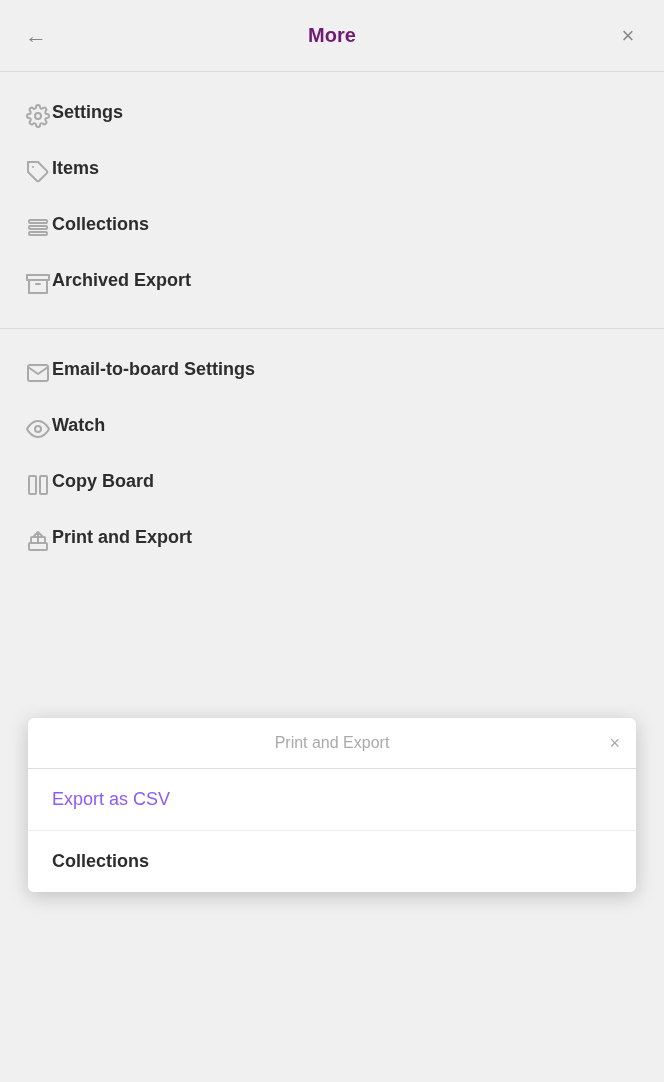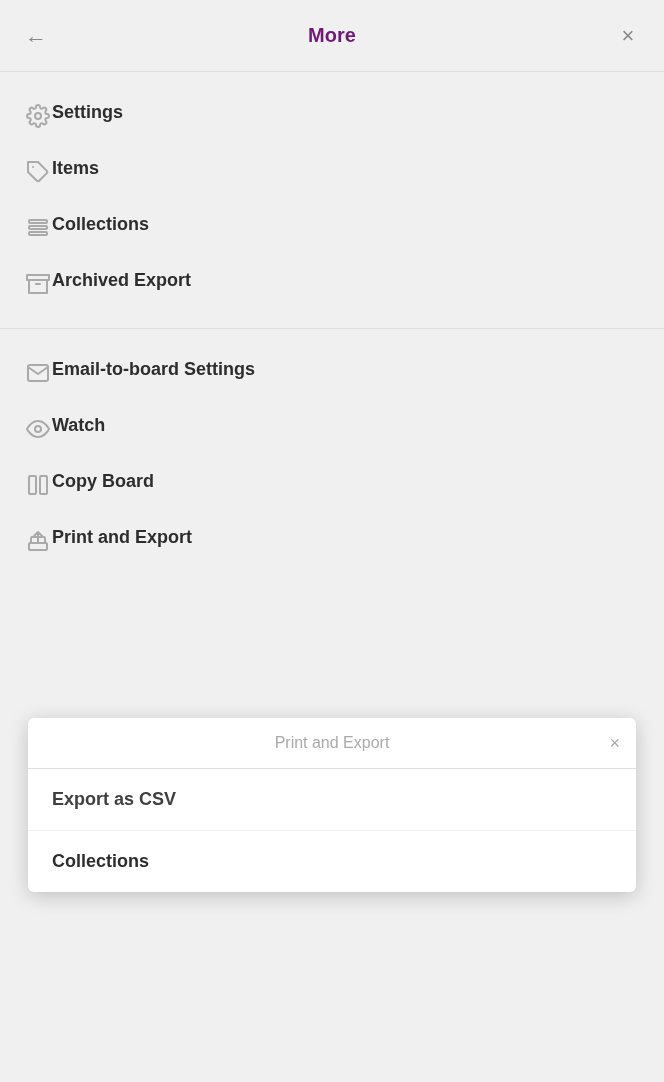--- a/index.html
+++ b/index.html
@@ -126,22 +126,22 @@
       font-size: 18px;
       color: #2d2d2d;
       font-weight: 700;
       cursor: pointer;
       border-bottom: 1px solid #f0f0f0;
     }
     .popup-item:last-child {
       border-bottom: none;
     }
     .popup-item.disabled {
-      color: #404040;
-      font-weight: 700;
+      color: #8b5cf6;
+      font-weight: 400;
       cursor: default;
     }
   </style>
 </head>
 <body>
 
 <div class="main-panel">
 
   <div class="header">
     <div class="header-back">←</div>

